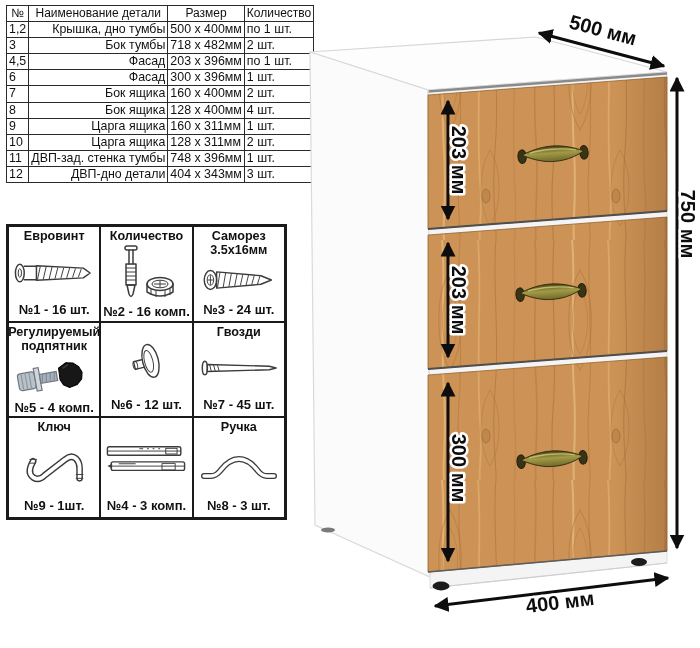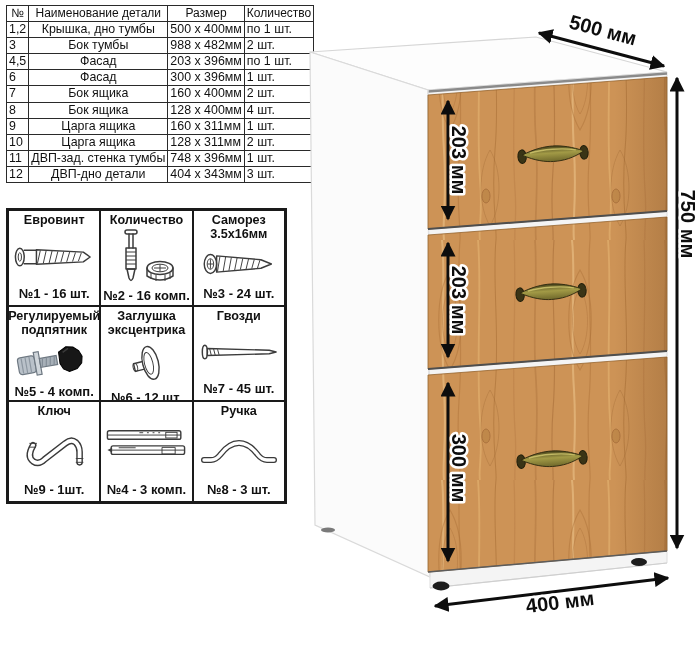--- a/index.html
+++ b/index.html
@@ -4,23 +4,23 @@
 <style>
   html,body{margin:0;padding:0;background:#fff;}
   .stage{position:relative;width:700px;height:648px;background:#ffffff;overflow:hidden;
          font-family:"Liberation Sans",sans-serif;color:#111;}
   
   table.parts{position:absolute;left:6px;top:5px;border-collapse:collapse;table-layout:fixed;background:#fff;}
   table.parts th,table.parts td{border:1.6px solid #2a2a2a;font-size:12.4px;line-height:1.06;
          padding:1px 2px;font-weight:400;white-space:nowrap;overflow:hidden;height:12.8px;vertical-align:middle;}
   table.parts th{text-align:center;font-size:12px;}
   td.c-num,td.c-qty,td.c-size{text-align:left;}
-  td.c-name{text-align:center;padding-left:4px;}
+  td.c-name{text-align:right;padding-left:4px;}
   
-  .hw{position:absolute;left:6px;top:208px;width:277px;border:2px solid #1a1a1a;
+  .hw{position:absolute;left:6px;top:224px;width:277px;border:2px solid #1a1a1a;
       display:grid;grid-template-columns:1fr 1fr 1fr;grid-template-rows:96px 95px 101px;background:#fff;}
   .hw-cell{border:1px solid #1a1a1a;display:flex;flex-direction:column;align-items:center;
       justify-content:space-between;padding:3px 1px 4px 1px;overflow:hidden;}
   .hw-title{font-weight:700;font-size:12.6px;text-align:center;white-space:pre-line;line-height:1.1;}
   .hw-count{font-weight:700;font-size:13px;}
   .hw-ico{flex:1;display:flex;align-items:center;justify-content:center;}
   .hw-ico svg{display:block;}
   .ln{stroke:#3c3c3c;stroke-width:1.5;fill:none;stroke-linecap:round;stroke-linejoin:round;}
   .lnt{stroke:#3c3c3c;stroke-width:1;fill:none;}
   
@@ -52,21 +52,21 @@
     <tbody>
       <tr>
         <td class="c-num">1,2</td>
         <td class="c-name">Крышка, дно тумбы</td>
         <td class="c-size">500 x 400мм</td>
         <td class="c-qty">по 1 шт.</td>
       </tr>
       <tr>
         <td class="c-num">3</td>
         <td class="c-name">Бок тумбы</td>
-        <td class="c-size">988 x 482мм</td>
+        <td class="c-size">718 x 482мм</td>
         <td class="c-qty">2 шт.</td>
       </tr>
       <tr>
         <td class="c-num">4,5</td>
         <td class="c-name">Фасад</td>
         <td class="c-size">203 x 396мм</td>
         <td class="c-qty">по 1 шт.</td>
       </tr>
       <tr>
         <td class="c-num">6</td>
@@ -178,22 +178,20 @@
             <path d="M28,18.5 l-1.5,8 M32,18.5 l-1.5,8 M36,18.5 l-1.5,8 M40,18.5 l-1.5,8" stroke="#7d8791" stroke-width="1"></path>
             <path d="M45,15 l8,-4 7,1.5 5,4.5 2.5,6 -1.5,6.5 -5.5,5 -8,1.5 -5.5,-3.5 -2.5,-6 z" fill="#171717" stroke="#000" stroke-width="1"></path>
             <path d="M49,16 l6,-3" stroke="#3b3b3b" stroke-width="1.4"></path>
           </g>
         </svg>
       </div>
       <div class="hw-count">№5 - 4 комп.</div>
     </div>
 
     <div class="hw-cell">
-      <div class="hw-title">Заглушка
-эксцентрика</div>
       <div class="hw-ico">
         <svg width="50" height="52" viewBox="0 0 52 56">
           <g transform="rotate(-14 26 28)">
             <ellipse class="ln" cx="31" cy="28" rx="8.5" ry="18"></ellipse>
             <ellipse class="lnt" cx="29" cy="28" rx="4.5" ry="12"></ellipse>
             <path class="ln" d="M13,24.5 h9 M13,33 h9 M13,24.5 v8.5"></path>
             <ellipse class="lnt" cx="14" cy="28.7" rx="2.4" ry="4.3"></ellipse>
           </g>
         </svg>
       </div>

